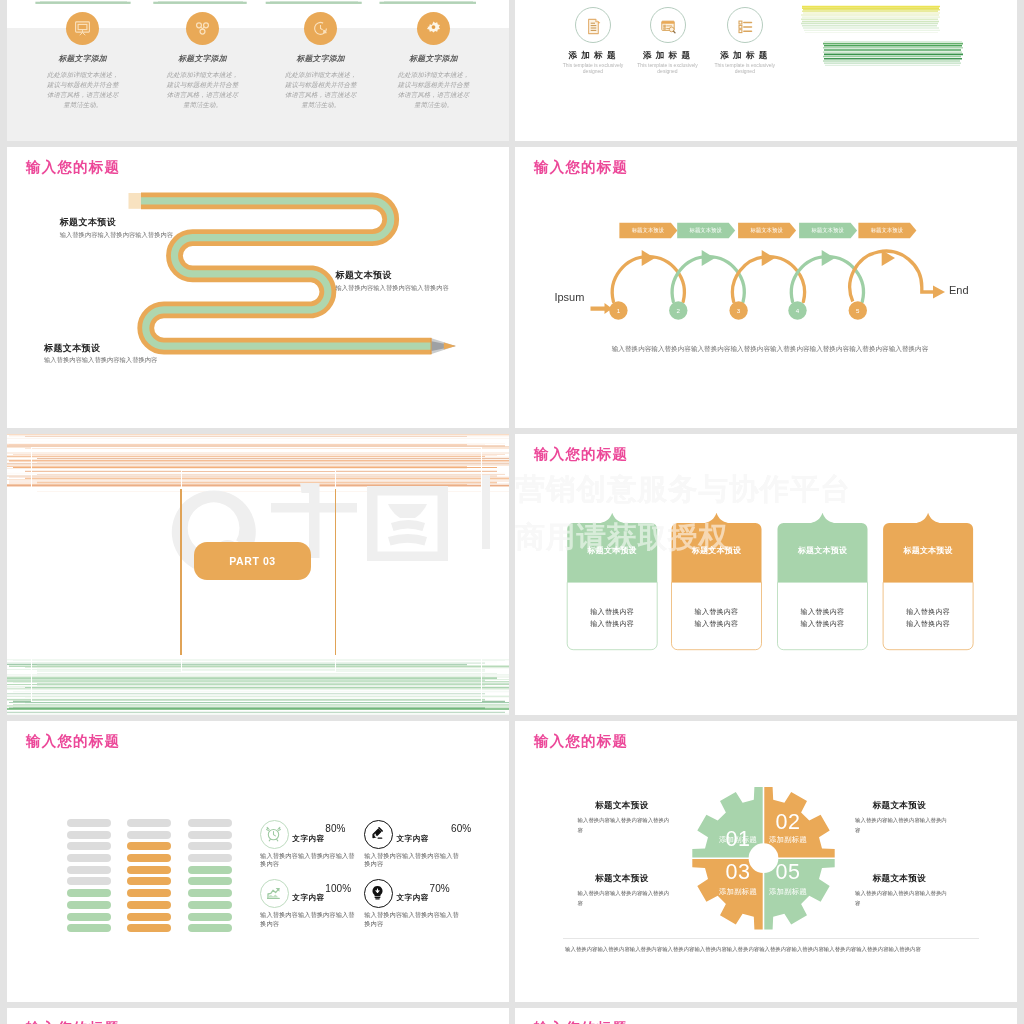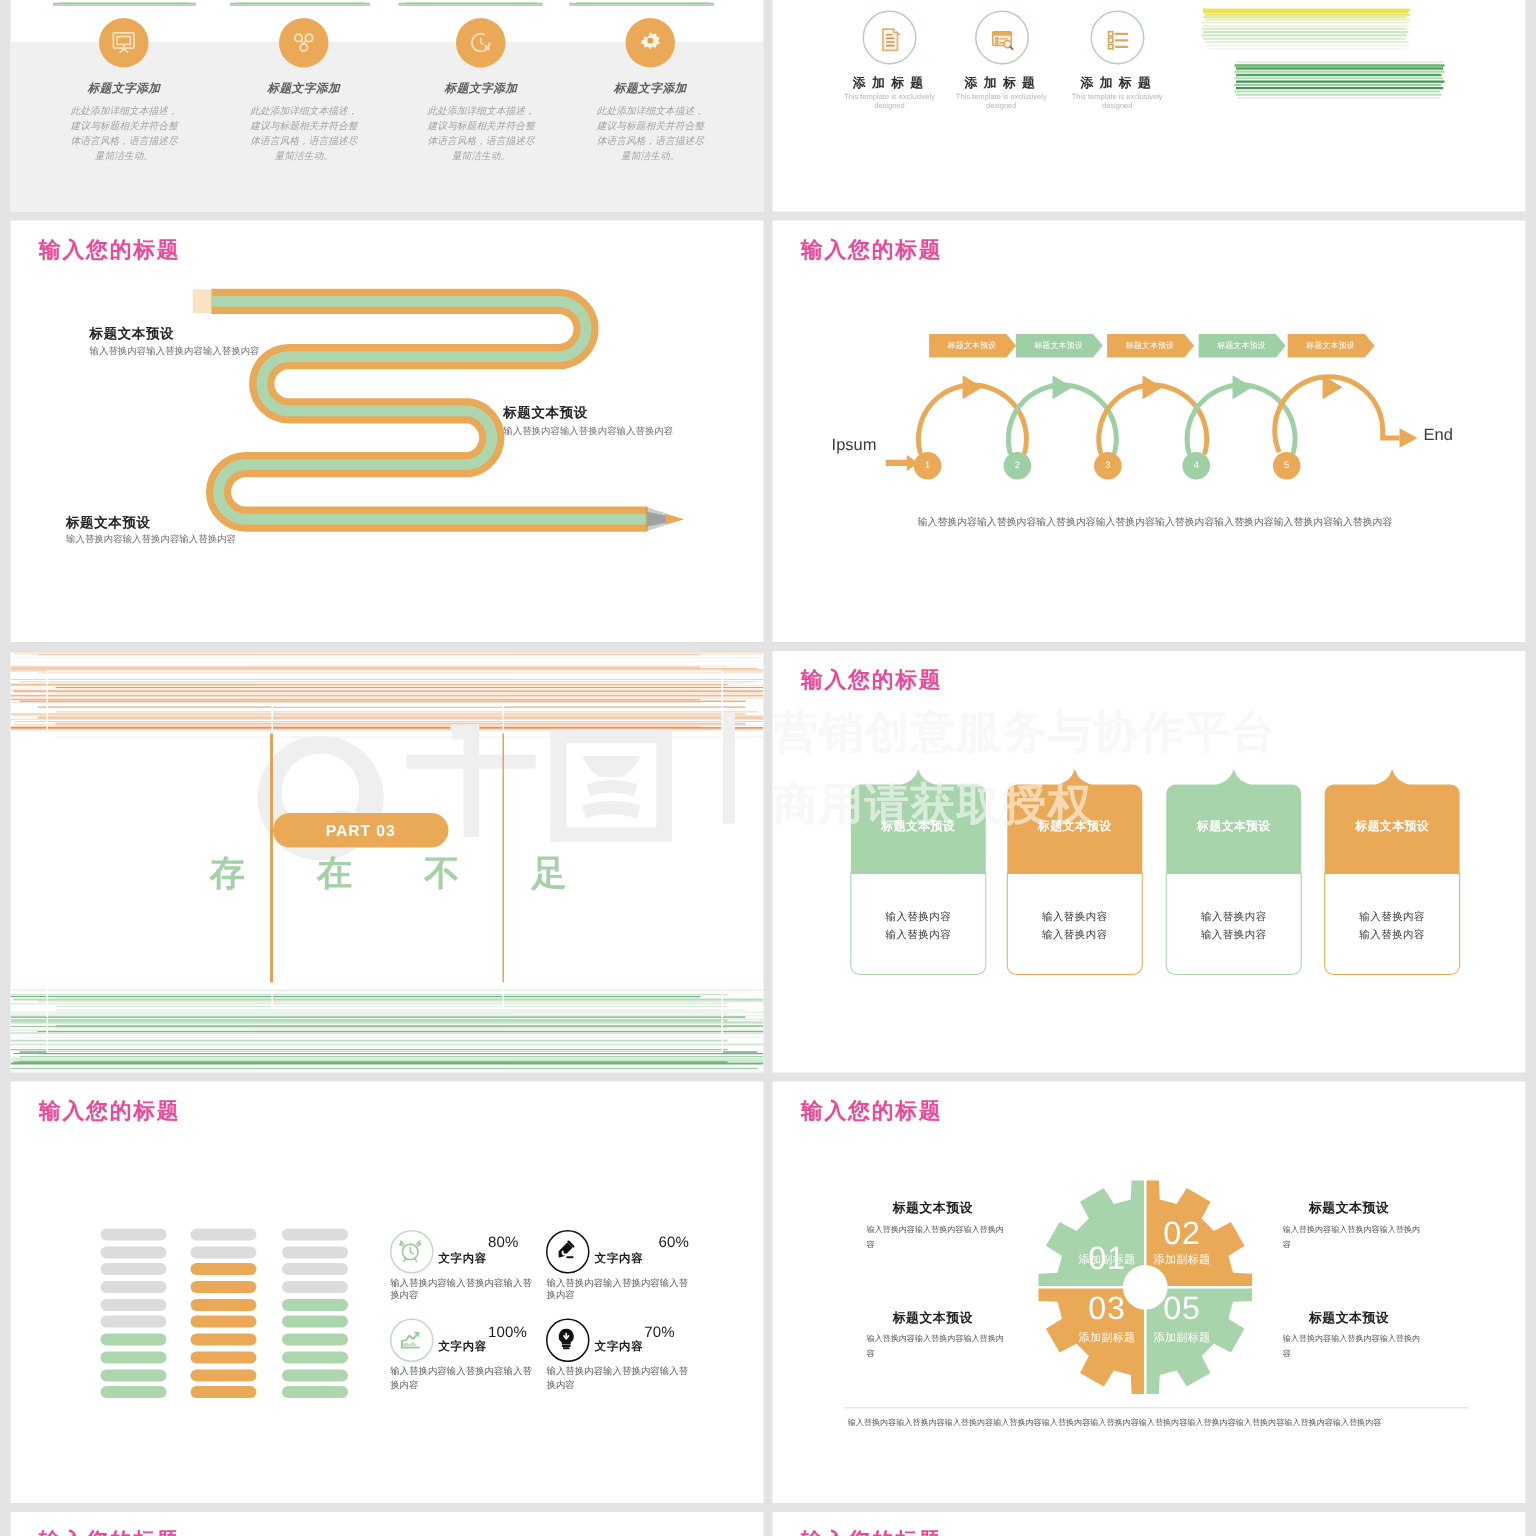--- a/index.html
+++ b/index.html
@@ -427,22 +427,21 @@
         <path d="M232 49q18-6 34 0l-2.5 8q-15-5-29 0z"></path>
         <path d="M229 63q20-6 39 0l-2.5 8.5q-17-5.5-34 0z"></path>
         <rect x="322" y="1" width="9" height="74"></rect>
       </g>
     </svg>
   </div>
   <div class="s5-frame" style="left:23.5px;top:13px;width:449px;height:253px"></div>
   <div class="s5-frame" style="left:174px;top:36px;width:153px;height:200px"></div>
   <div class="s5-vline" style="left:173px;top:55.5px;height:166px"></div>
   <div class="s5-vline" style="left:327.5px;top:55.5px;height:166px"></div>
-  <div class="s5-badge" style="left:175px;top:108.5px;width:117px;height:23px">PART 03</div>
-  <div class="s5-head" style="left:132.9px;top:137.3px">存在不足</div>
+  <div class="s5-badge" style="left:187px;top:108.5px;width:117px;height:38px">PART 03</div>
 </div>
 
 <div class="slide c1 r2">
   <div class="stitle">输入您的标题</div>
   <div class="wm" style="z-index:0">
     <div class="wm-text" style="left:0.5px;top:40px;color:#f0f0f0">营销创意服务与协作平台</div>
     <div class="wm-text" style="left:0.5px;top:88.5px;color:#f0f0f0">商用请获取授权</div>
   </div>
   <svg style="position:absolute;left:0;top:0" width="502" height="281" viewBox="0 0 502 281">
     <path d="M58.200000000000045,89.0 L85.7,89.0 C91.2,87.6 95.0,85.2 97.2,78.8 C99.4,85.2 103.2,87.6 108.7,89.0 L136.20000000000005,89.0 A6,6 0 0 1 142.20000000000005,95.0 L142.20000000000005,148.29999999999995 L52.200000000000045,148.29999999999995 L52.200000000000045,95.0 A6,6 0 0 1 58.200000000000045,89.0 Z" fill="#a8d4ac"></path>
@@ -525,21 +524,21 @@
   <div class="s7-lab" style="left:285.3px;top:114.3px">文字内容</div>
   <div class="s7-p" style="left:253.1px;top:131.1px">输入替换内容输入替换内容输入替换内容</div>
   <div class="s7-circ" style="left:356.8px;top:99.1px;border:1.8px solid #111">
     <div style="position:absolute;left:4.3px;top:4.3px"><svg width="17" height="17" viewBox="0 0 17 17" fill="none" stroke="#111" stroke-width="1.2" stroke-linejoin="round">
         <path d="M4.0 9.4 9.3 4.1l2.6 2.6-5.3 5.3-2.6.7z" fill="#111"></path>
         <path d="M10.0 2.8 13.2 6.0" stroke-width="1.6" stroke-linecap="round"></path>
         <path d="M6.6 9.0a1.3 1.3 0 1 0 1.8 1.8" stroke="#fff" stroke-width="1.3"></path>
         <path d="M9.2 13.2h3.5" stroke-width="1.3" stroke-linecap="round"></path>
       </svg></div>
   </div>
-  <div class="s7-pct" style="left:399px;top:103.6px">60%</div>
+  <div class="s7-pct" style="left:411px;top:103.6px">60%</div>
   <div class="s7-lab" style="left:389.5px;top:114.3px">文字内容</div>
   <div class="s7-p" style="left:357.3px;top:131.1px">输入替换内容输入替换内容输入替换内容</div>
   <div class="s7-circ" style="left:252.6px;top:158.6px;border:1.3px solid #bedcc0">
     <div style="position:absolute;left:4.8px;top:4.8px"><svg width="17" height="17" viewBox="0 0 17 17" fill="none">
         <path d="M3.0 13.2 V9.0 l2.8-.6 2.2-3.1 2.6 2.3 3.4-4.0" stroke="#9ecaa2" stroke-width="1.3" stroke-linejoin="round" stroke-linecap="round"></path>
         <path d="M10.6 2.9 h3.8 v3.8 z" fill="#9ecaa2"></path>
         <path d="M2.6 13.4 h11.6" stroke="#9ecaa2" stroke-width="1.3" stroke-linecap="round"></path>
         <path d="M3.4 11.0 l2.6-1.1 2.2 1.6 2.0-2.0 2.4 2.0 v1.0 H3.4z" fill="#c3e0c5"></path>
       </svg></div>
   </div>

